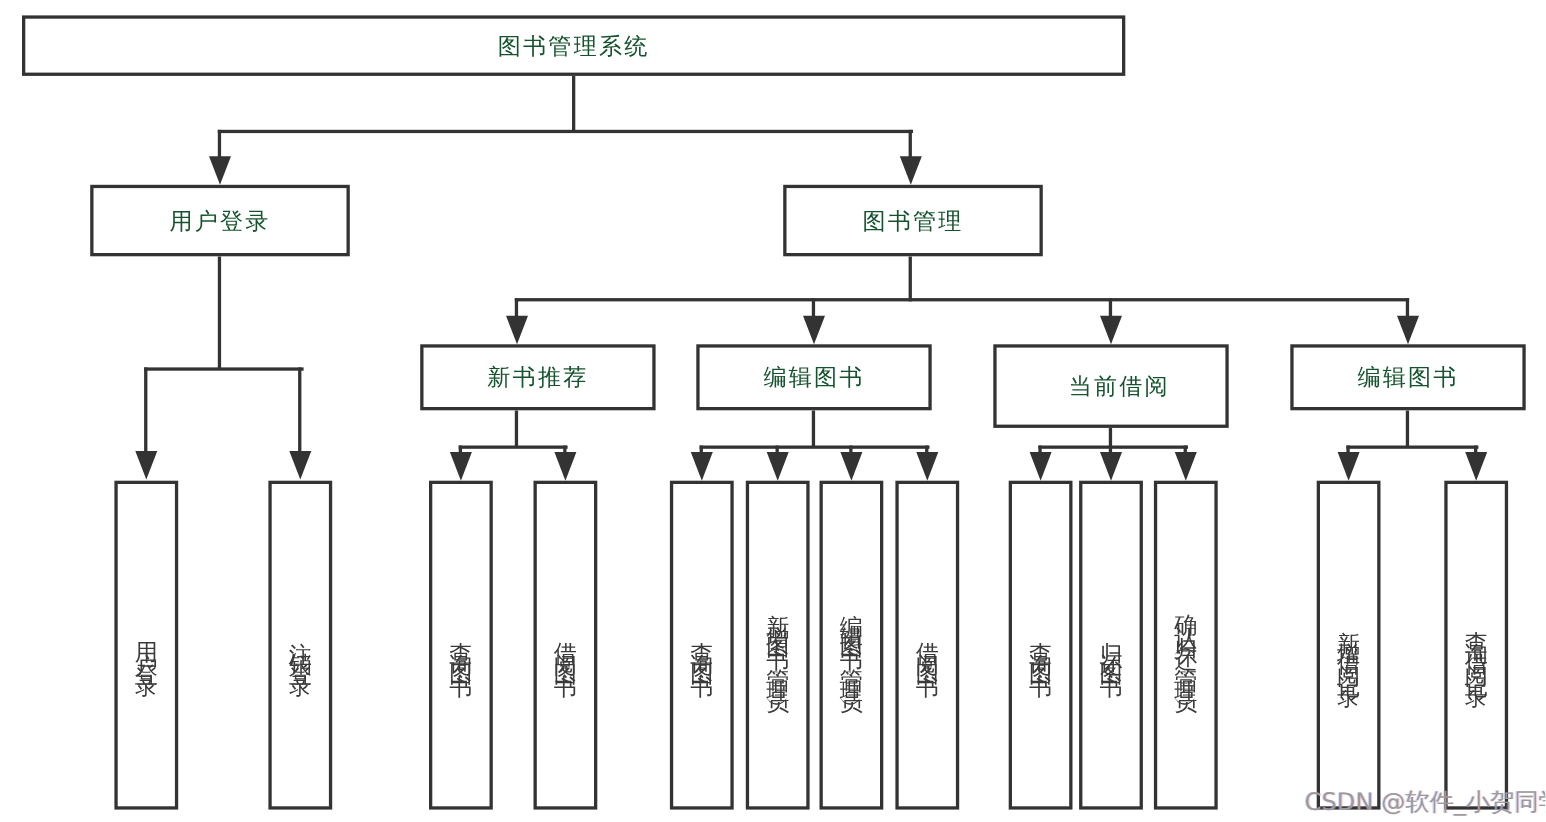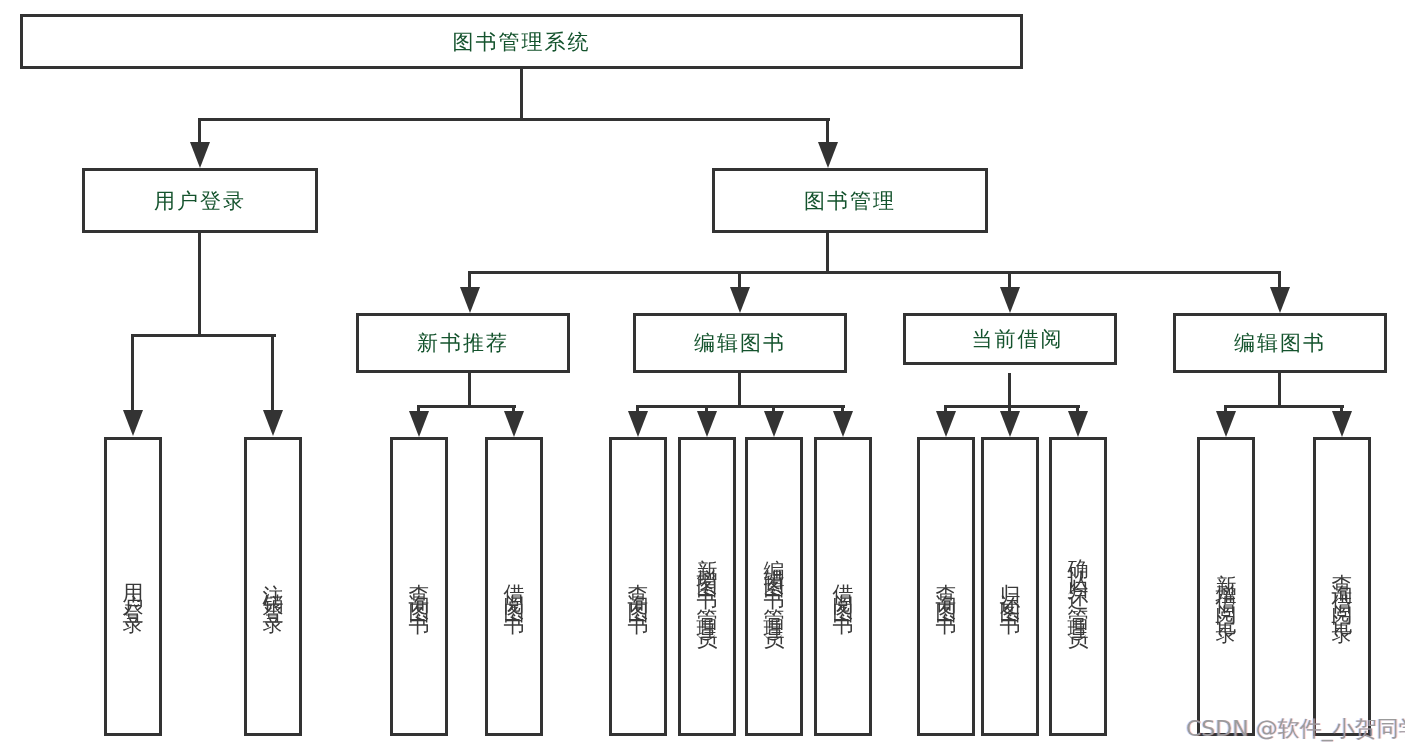--- a/index.html
+++ b/index.html
@@ -133,31 +133,31 @@
   <div class="vl" style="left:1340px;top:405px;height:8px;"></div>
   <div class="ar" style="left:1332px;top:411px;"></div>
 
   <div class="bx" style="left:20px;top:14px;width:1003px;height:55px;">
     <span class="ht">图书管理系统</span>
   </div>
 
   <div class="bx" style="left:82px;top:168px;width:236px;height:65px;">
     <span class="ht">用户登录</span>
   </div>
-  <div class="bx" style="left:712px;top:168px;width:276px;height:65px;justify-content:center;">
+  <div class="bx" style="left:712px;top:168px;width:236px;height:65px;justify-content:center;">
     <span class="ht">图书管理</span>
   </div>
 
-  <div class="bx" style="left:356px;top:313px;width:214px;height:60px;">
+  <div class="bx" style="left:382px;top:313px;width:214px;height:60px;">
     <span class="ht">新书推荐</span>
   </div>
   <div class="bx" style="left:633px;top:313px;width:214px;height:60px;">
     <span class="ht">编辑图书</span>
   </div>
-  <div class="bx" style="left:903px;top:313px;width:214px;height:52px;padding-left:15px;">
+  <div class="bx" style="left:903px;top:313px;width:214px;height:76px;padding-left:15px;">
     <span class="ht">当前借阅</span>
   </div>
   <div class="bx" style="left:1173px;top:313px;width:214px;height:60px;">
     <span class="ht">编辑图书</span>
   </div>
 
   <div class="bx" style="left:104px;top:437px;width:58px;height:299px;">
     <span class="vt">用户登录</span>
   </div>
   <div class="bx" style="left:244px;top:437px;width:58px;height:299px;">

